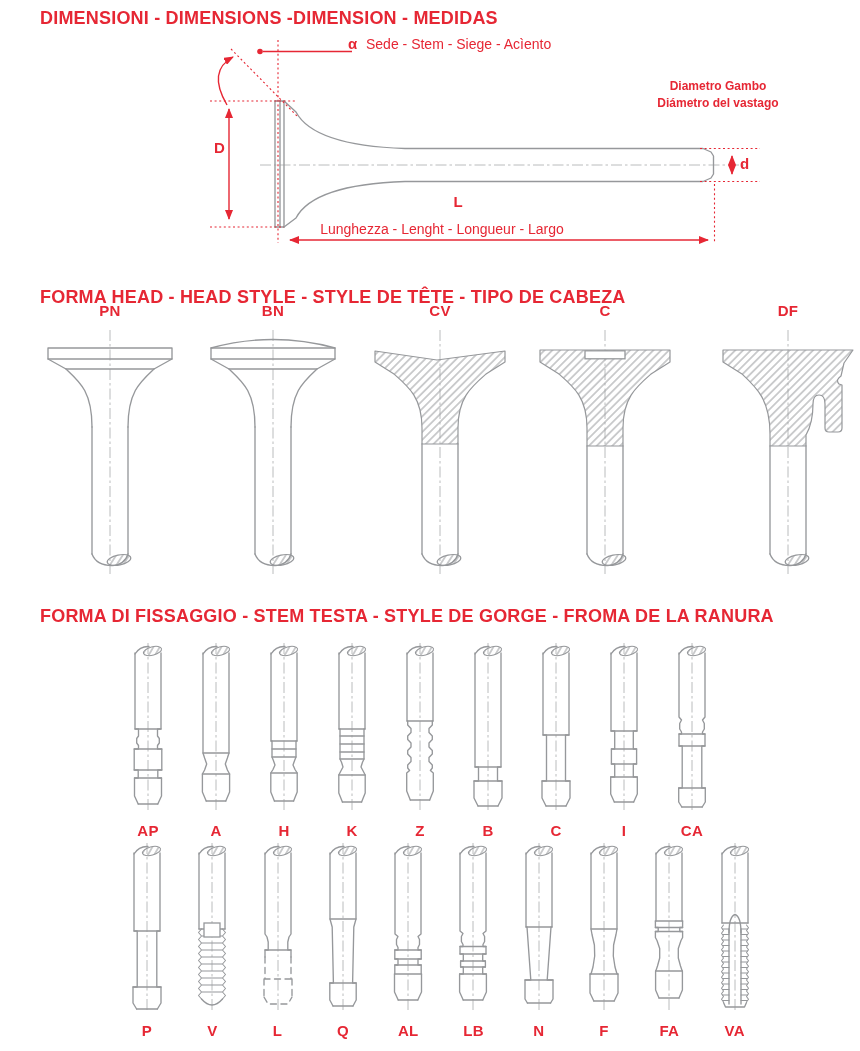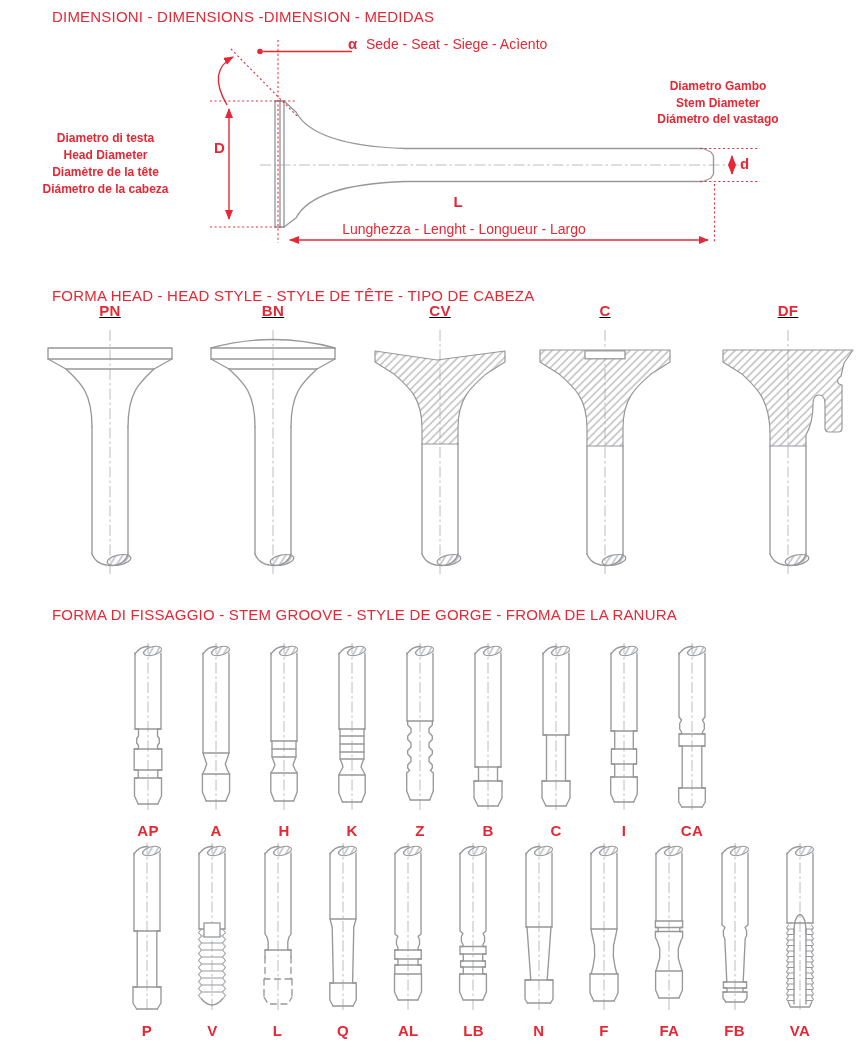--- a/index.html
+++ b/index.html
@@ -1,26 +1,26 @@
 <!DOCTYPE html>
 <html><head>
 <meta charset="utf-8">
 <style>
   :root{ --red:#e62734; --gray:#96989b; }
   html,body{margin:0;padding:0;background:#fff;}
   .page{position:relative;width:860px;height:1051px;background:#fff;overflow:hidden;
         font-family:"Liberation Sans",sans-serif;}
-  .sec-title{position:absolute;left:52px;font-size:15px;font-weight:normal;color:var(--red);
+  .sec-title{position:absolute;left:40px;font-size:18px;font-weight:bold;color:var(--red);
              letter-spacing:.2px;white-space:nowrap;}
   .ann{position:absolute;color:var(--red);font-size:14px;white-space:nowrap;}
   .ann-block{position:absolute;color:var(--red);font-size:12px;line-height:17px;text-align:center;font-weight:bold;}
   .dim-letter{position:absolute;color:var(--red);font-weight:bold;font-size:15px;}
   .center{text-align:center;}
   .code-label{color:var(--red);font-weight:bold;font-size:15px;text-align:center;letter-spacing:.3px;}
-  .head-fig{position:absolute;width:150px;top:302px;text-decoration:underline;}
+  .head-fig{position:absolute;width:150px;top:302px;}
   .head-fig svg{display:block;margin-top:3px;}
   .stem-row{position:absolute;display:flex;}
   .stem-fig{width:60px;flex:0 0 auto;}
   .stem-fig .code-label{margin-top:2px;}
   #stem-row-1{left:118px;top:641px;gap:8px;}
   #stem-row-2{left:117px;top:841px;gap:5.3px;}
   svg .ol{fill:none;stroke:var(--gray);stroke-width:1.35;stroke-linejoin:round;stroke-linecap:round;}
   svg .thin{stroke-width:1.05;}
   svg .cl{fill:none;stroke:#b2b4b6;stroke-width:.9;stroke-dasharray:11 3 2.5 3;}
   svg .hatch{fill:url(#hp);stroke:var(--gray);stroke-width:1.2;stroke-linejoin:round;}
@@ -62,39 +62,32 @@
     <path class="rd" d="M210,71 H296"></path>
     <path class="rd" d="M210,197 H284"></path>
     <path class="rs" d="M229,79 V189" marker-start="url(#arr)" marker-end="url(#arr)"></path>
     <path class="rd" d="M700,118.5 H760 M700,151.5 H760"></path>
     <path class="rs" d="M732,126 V144" marker-start="url(#arr)" marker-end="url(#arr)"></path>
     <path class="rd" d="M714.5,154 V213"></path>
     <path class="rs" d="M290,210 H708" marker-start="url(#arr)" marker-end="url(#arr)"></path>
   </svg>
 
   <div class="dim-letter" style="left:348px;top:35px">α</div>
-  <div class="ann" style="left:366px;top:36px">Sede - Seat - Siege - Acìento</div>
-
-  <div class="ann-block" style="left:0;width:211px;top:130px">
-    <div>Diametro di testa</div>
-    <div>Head Diameter</div>
-    <div>Diamètre de la tête</div>
-    <div>Diámetro de la cabeza</div>
-  </div>
+  <div class="ann" style="left:366px;top:36px">Sede - Stem - Siege - Acìento</div>
+
   <div class="dim-letter" style="left:214px;top:139px">D</div>
 
   <div class="ann-block" style="left:601px;width:234px;top:78px;line-height:16.6px">
     <div>Diametro Gambo</div>
-    <div>Stem Diameter</div>
     <div>Diámetro del vastago</div>
   </div>
   <div class="dim-letter" style="left:740px;top:155px">d</div>
 
   <div class="dim-letter center" style="left:418px;width:80px;top:193px">L</div>
-  <div class="ann center" style="left:314px;width:300px;top:221px">Lunghezza - Lenght - Longueur - Largo</div>
+  <div class="ann center" style="left:292px;width:300px;top:221px">Lunghezza - Lenght - Longueur - Largo</div>
 
   <div class="sec-title" style="top:287px">FORMA HEAD - HEAD STYLE - STYLE DE TÊTE - TIPO DE CABEZA</div>
   <div id="head-row">
       <div class="head-fig" style="left:35px">
     <div class="code-label">PN</div>
     <svg width="150" height="260" viewBox="0 0 150 260">
           <path class="cl" d="M75,8 V252"></path>
        <path class="ol" d="M13,26 H137 M13,37 H137 M13,26 V37 M137,26 V37"></path>
        <path class="ol" d="M13,37 L31,47 M137,37 L119,47 M31,47 H119"></path>
        <path class="ol" d="M31,47 C45,60 57,70 57,105 M119,47 C105,60 93,70 93,105"></path>
@@ -147,21 +140,21 @@
           <path class="cl" d="M75,8 V252"></path>
        <path class="hatch" d="M10,28 H140 L131,41 L128,54 C125,56 123,59 126,62 L129,63 V106 Q129,110 125,110 H116 Q112,110 112,106 V82 Q112,73 106,73 Q100,73 100,82 C100,98 97,106 93,113 V124 H57 V112 C57,78 44,66 29,52 L10,40 Z"></path>
           <ellipse class="hatch" cx="84" cy="238" rx="12" ry="5" transform="rotate(-12 84 238)"></ellipse>
   <path class="ol" d="M57,124 V232"></path>
           <path class="ol" d="M93,124 V232"></path>
   <path class="ol" d="M57,232 C60,240 68,243.5 77,243.5 C85,243.5 91,239 93,232"></path>
         </svg>
   </div>
     </div>
 
-  <div class="sec-title" style="top:606px">FORMA DI FISSAGGIO - STEM GROOVE - STYLE DE GORGE - FROMA DE LA RANURA</div>
+  <div class="sec-title" style="top:606px">FORMA DI FISSAGGIO - STEM TESTA - STYLE DE GORGE - FROMA DE LA RANURA</div>
   <div id="stem-row-1" class="stem-row">
       <div class="stem-fig">
       <svg width="60" height="175" viewBox="0 0 60 175">
     <path class="cl" d="M30,2 V172"></path>
     <path class="ol" d="M17,13 Q22,5 31,5.5"></path>
     <ellipse class="hatch" style="stroke-width:1.05" cx="34.5" cy="10" rx="9.3" ry="4.2" transform="rotate(-15 34.5 10)"></ellipse>
     <path class="ol" d="M17,12 L17,88 L20.5,88 L20.5,95 L18.7,97.5 L18.7,102 L20.5,104.5 L20.5,108 L16.2,108 L16.2,129 L20.2,129 L20.2,137 L16.5,137 L16.5,155 L20.2,163"></path>
           <path class="ol" d="M43,12 L43,88 L39.5,88 L39.5,95 L41.3,97.5 L41.3,102 L39.5,104.5 L39.5,108 L43.8,108 L43.8,129 L39.8,129 L39.8,137 L43.5,137 L43.5,155 L39.8,163"></path>
           <path class="ol" d="M20.2,163 L39.8,163"></path>
           <path class="ol" d="M17,88 H43"></path>
@@ -409,34 +402,20 @@
           <path class="ol" d="M16.4,90.5 H43.6"></path>
           <path class="ol" d="M16.6,130 H43.4"></path>
         </svg>
       <div class="code-label">FA</div>
     </div>
       <div class="stem-fig">
       <svg width="60" height="175" viewBox="0 0 60 175">
     <path class="cl" d="M30,2 V172"></path>
     <path class="ol" d="M17,13 Q22,5 31,5.5"></path>
     <ellipse class="hatch" style="stroke-width:1.05" cx="34.5" cy="10" rx="9.3" ry="4.2" transform="rotate(-15 34.5 10)"></ellipse>
-    <path class="ol" d="M17,12 L17,84 L20,86.5 L18.4,89.5 L18.4,94.5 L19.8,97.5 L21.8,141 L18.4,141 L18.4,147 L22,147 L22,151 L18,151 L18,157 L20.8,161"></path>
-          <path class="ol" d="M43,12 L43,84 L40,86.5 L41.6,89.5 L41.6,94.5 L40.2,97.5 L38.2,141 L41.6,141 L41.6,147 L38,147 L38,151 L42,151 L42,157 L39.2,161"></path>
-          <path class="ol" d="M20.8,161 L39.2,161"></path>
-          <path class="ol" d="M18.4,141 H41.6"></path>
-          <path class="ol" d="M18.4,147 H41.6"></path>
-          <path class="ol" d="M18,151 H42"></path>
-        </svg>
-      <div class="code-label">FB</div>
-    </div>
-      <div class="stem-fig">
-      <svg width="60" height="175" viewBox="0 0 60 175">
-    <path class="cl" d="M30,2 V172"></path>
-    <path class="ol" d="M17,13 Q22,5 31,5.5"></path>
-    <ellipse class="hatch" style="stroke-width:1.05" cx="34.5" cy="10" rx="9.3" ry="4.2" transform="rotate(-15 34.5 10)"></ellipse>
     <path class="ol" d="M17,12 L17,82"></path>
           <path class="ol" d="M43,12 L43,82"></path>
           <path class="ol" d="M17,82 H43"></path>
           <path class="ol thin " d="M41.5,84 L43.5,86.75 L41.5,89.5 L43.5,92.25 L41.5,95 L43.5,97.75 L41.5,100.5 L43.5,103.25 L41.5,106 L43.5,108.75 L41.5,111.5 L43.5,114.25 L41.5,117 L43.5,119.75 L41.5,122.5 L43.5,125.25 L41.5,128 L43.5,130.75 L41.5,133.5 L43.5,136.25 L41.5,139 L43.5,141.75 L41.5,144.5 L43.5,147.25 L41.5,150 L43.5,152.75 L41.5,155.5 L43.5,158.25 L41.5,161"></path>
           <path class="ol thin " d="M18.5,84 L16.5,86.75 L18.5,89.5 L16.5,92.25 L18.5,95 L16.5,97.75 L18.5,100.5 L16.5,103.25 L18.5,106 L16.5,108.75 L18.5,111.5 L16.5,114.25 L18.5,117 L16.5,119.75 L18.5,122.5 L16.5,125.25 L18.5,128 L16.5,130.75 L18.5,133.5 L16.5,136.25 L18.5,139 L16.5,141.75 L18.5,144.5 L16.5,147.25 L18.5,150 L16.5,152.75 L18.5,155.5 L16.5,158.25 L18.5,161"></path>
           <path class="ol thin" d="M17.5,88 H24 M36,88 H42.5 M17.5,93.5 H24 M36,93.5 H42.5 M17.5,99 H24 M36,99 H42.5 M17.5,104.5 H24 M36,104.5 H42.5 M17.5,110 H24 M36,110 H42.5 M17.5,115.5 H24 M36,115.5 H42.5 M17.5,121 H24 M36,121 H42.5 M17.5,126.5 H24 M36,126.5 H42.5 M17.5,132 H24 M36,132 H42.5 M17.5,137.5 H24 M36,137.5 H42.5 M17.5,143 H24 M36,143 H42.5 M17.5,148.5 H24 M36,148.5 H42.5 M17.5,154 H24 M36,154 H42.5 M17.5,159.5 H24 M36,159.5 H42.5 "></path>
           <path class="ol" d="M24,88 V163 M36,88 V163"></path>
           <path class="ol" d="M24,92 C24,79 27,74.5 30,73.5 C33,74.5 36,79 36,92"></path>
           <path class="ol" d="M18.5,161.5 L20.5,166 H39.5 L41.5,161.5"></path>
         </svg>

